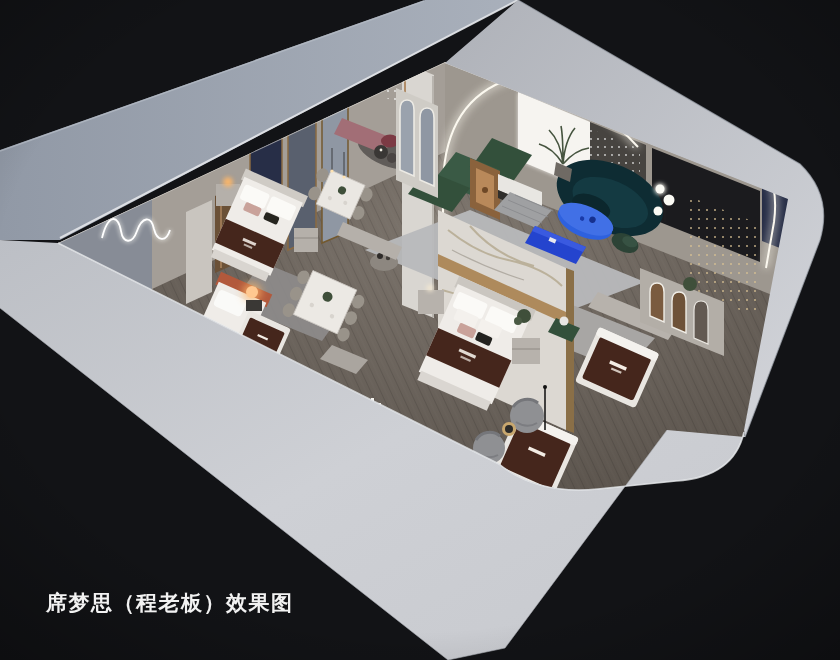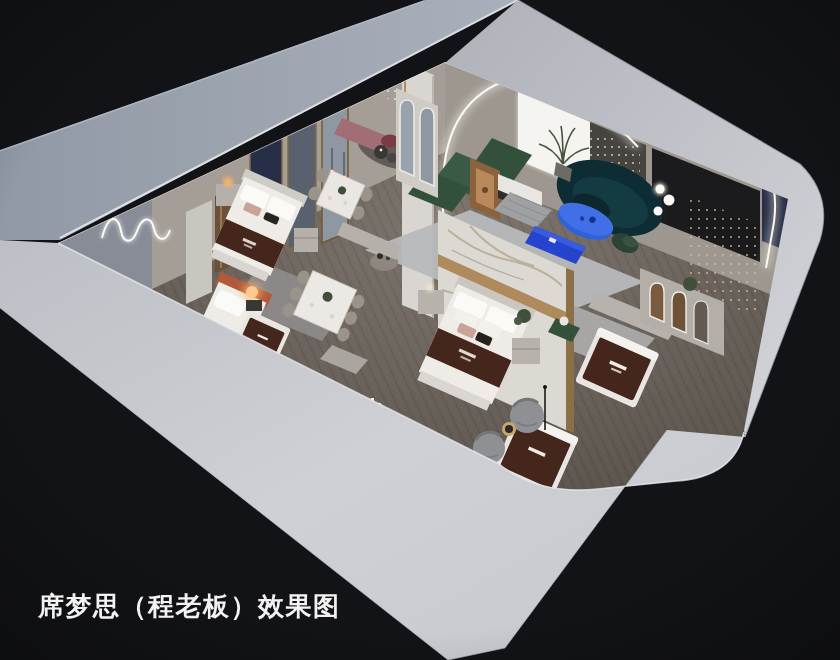--- a/index.html
+++ b/index.html
@@ -9,21 +9,21 @@
     --rugLight:#a8a6a4; --marble:#dcd8d2; --gold:#a8824f; --navy:#272e47;
     --blackWall:#1b1b1e; --drape:#474440; --backlit:#f6f4f0; --greenSofa:#33503b;
     --tealSofa:#0e2c33; --blueTable:#2e61de; --blueCabinet:#2444ce;
     --brownRunner:#45261c; --mattress:#efece8; --wood:#a57a4e; --woodDark:#6b5137;
     --warmLamp:#ffb768; --pinkBench:#a26e76; --crimson:#7c3a44; --chairGreige:#99938a;
     --barrelGray:#8f9093; --plantGreen:#3f4f3a; --led:#f5f2e7; --white:#f2f2f2;
   }
   html,body{margin:0;padding:0;background:var(--bg);}
   .stage{position:relative;width:840px;height:660px;overflow:hidden;background:var(--bg);
          font-family:"DejaVu Sans","Liberation Sans",sans-serif;}
-  .caption{position:absolute;left:38px;top:589px;color:var(--white);font-size:26px;
+  .caption{position:absolute;left:46px;top:589px;color:var(--white);font-size:21px;
            font-weight:700;letter-spacing:1.5px;white-space:nowrap;}
   svg{display:block;}
 </style>
 </head>
 <body>
 
 <div class="stage">
 <svg width="840" height="660" viewBox="0 0 840 660">
   <defs>
     <linearGradient id="gTop" x1="0" y1="0" x2="1" y2="0">

